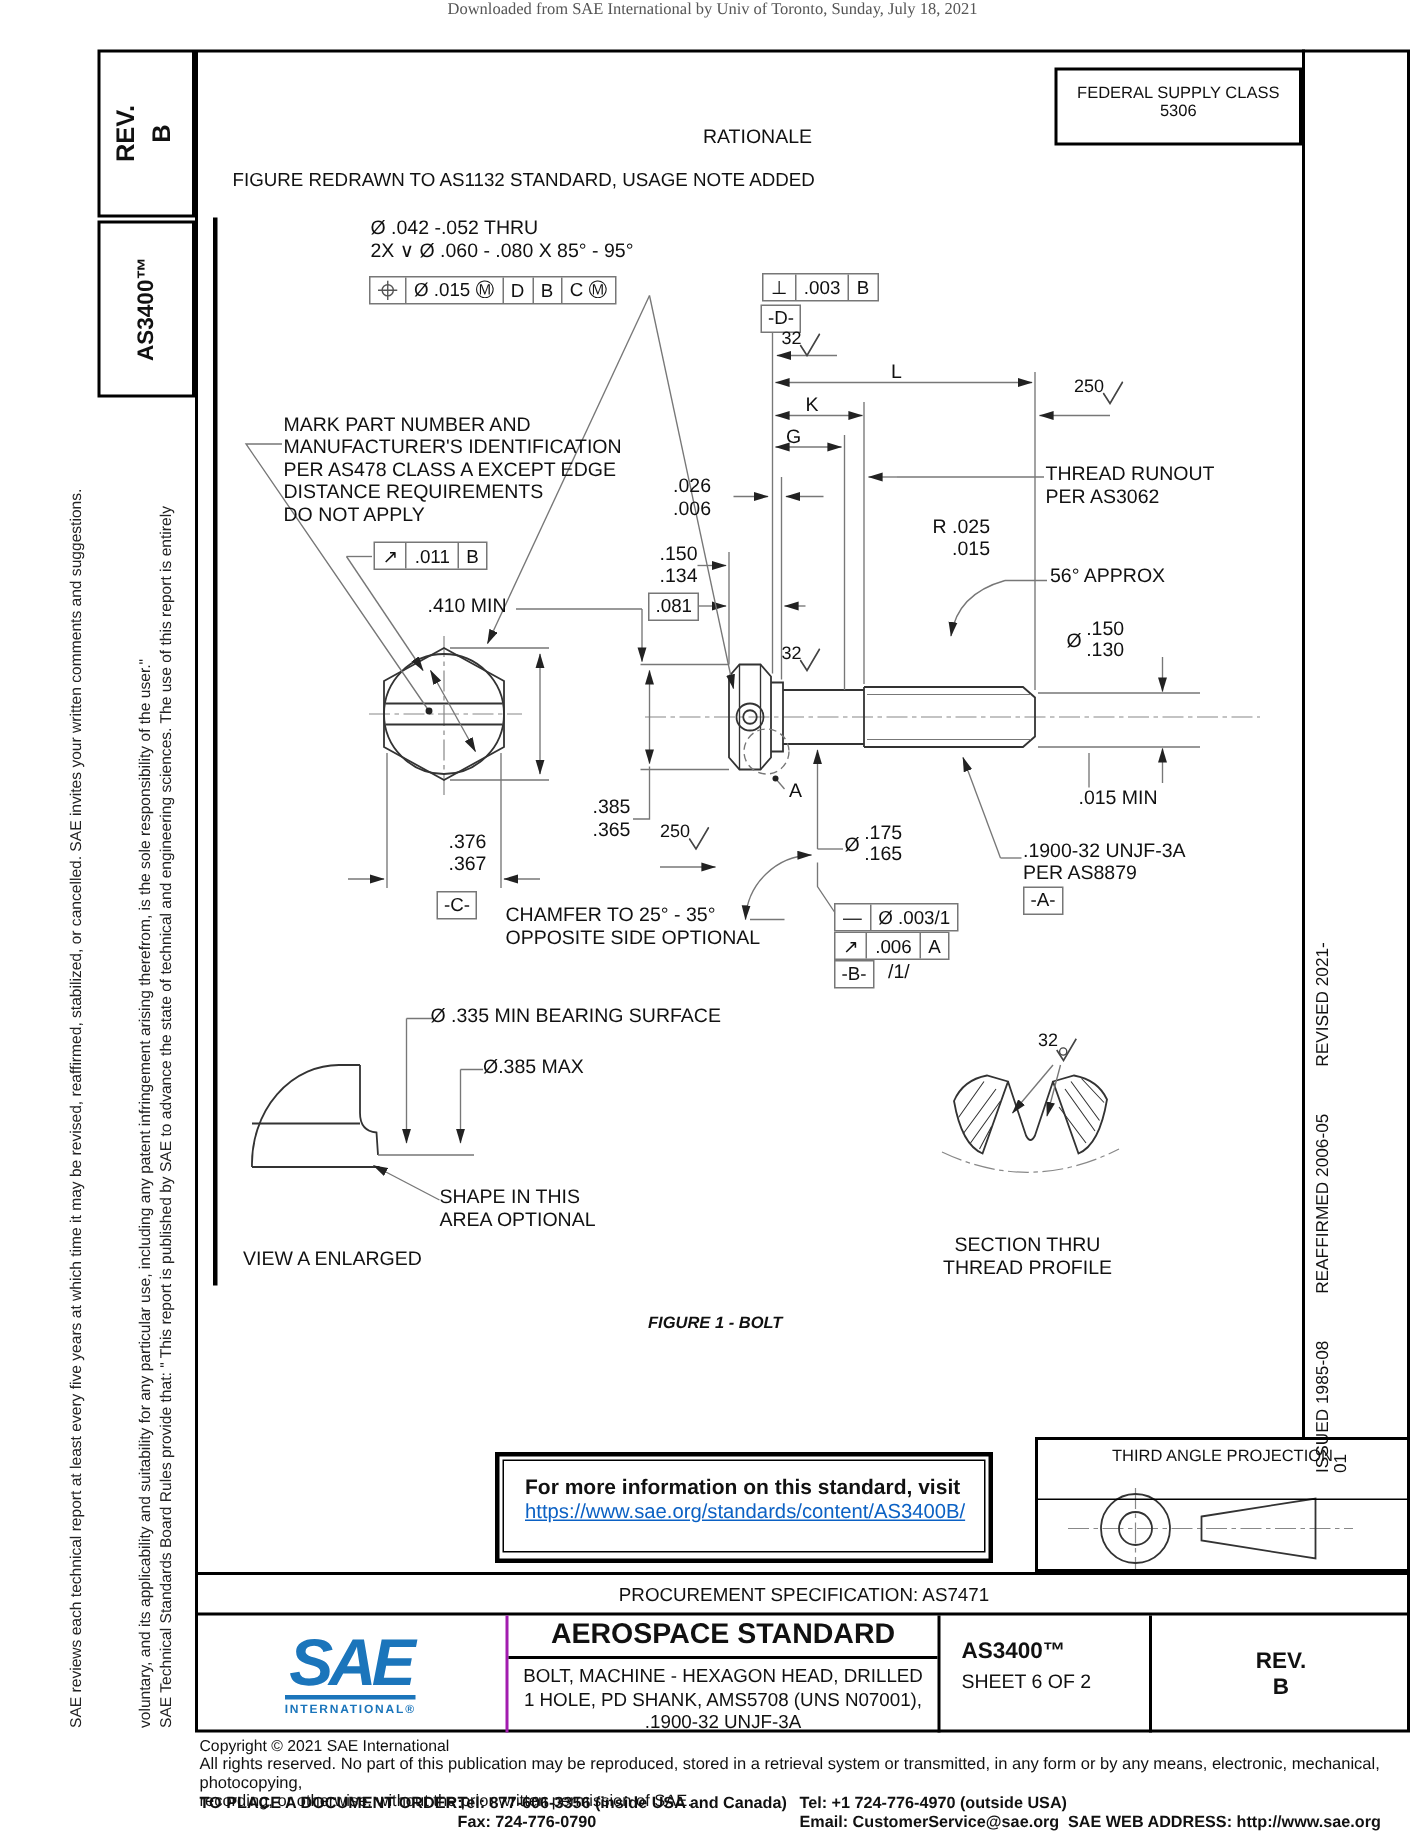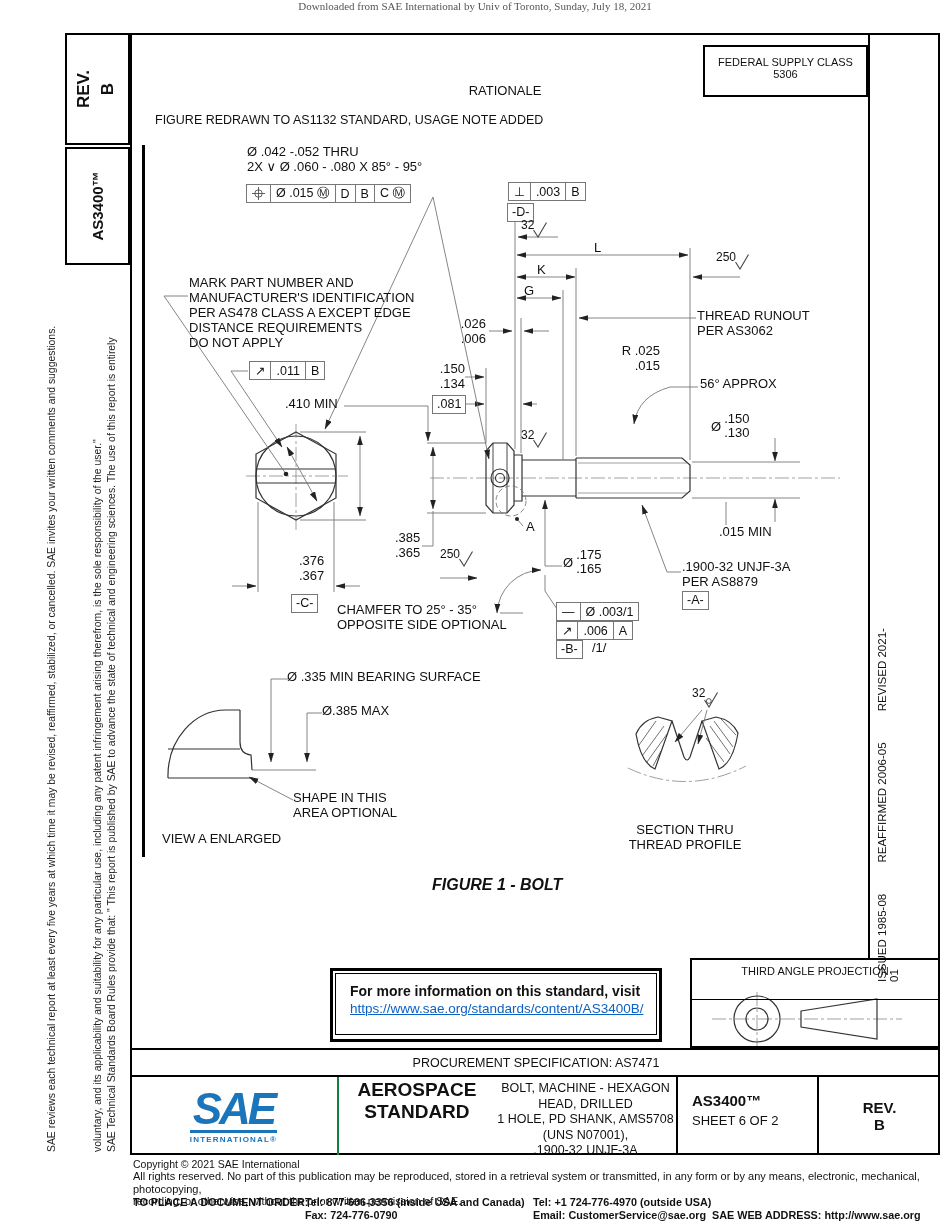--- a/index.html
+++ b/index.html
@@ -231,21 +231,21 @@
       <path d="M0.5,8 L5,15 L13.5,0.5" fill="none" stroke="#444" stroke-width="1.1"></path>
     </svg>
 </div>
 
 <div class="lbl" style="left:189px;top:275px;line-height:15px">MARK PART NUMBER AND
 MANUFACTURER'S IDENTIFICATION
 PER AS478 CLASS A EXCEPT EDGE
 DISTANCE REQUIREMENTS
 DO NOT APPLY</div>
 
-<div class="lbl ra" style="left:448px;top:317px;width:38px">.026
+<div class="lbl ra" style="left:436px;top:317px;width:38px">.026
 .006</div>
 <div class="lbl" style="left:697px;top:309px">THREAD RUNOUT
 PER AS3062</div>
 
 <div class="fcf" style="left:249px;top:361px">
   <span>↗</span>
   <span>.011</span>
   <span>B</span>
 </div>
 
@@ -318,21 +318,21 @@
 <div class="finish" style="left:692px;top:686px">
   <span>32</span>
   <svg width="14" height="18" viewBox="0 0 14 18">
       <path d="M0.5,10 L5,17 L13.5,2.5" fill="none" stroke="#444" stroke-width="1.1"></path>
       <circle cx="4.8" cy="11" r="2.4" fill="none" stroke="#444" stroke-width="0.9"></circle>
     </svg>
 </div>
 
 <div class="lbl ctr" style="left:620px;top:823px;width:130px">SECTION THRU
 THREAD PROFILE</div>
-<div class="lbl b" style="left:432px;top:876px;font-style:italic;font-size:16px">FIGURE 1 - BOLT</div>
+<div class="lbl b" style="left:432px;top:876px;font-style:italic;font-size:11px">FIGURE 1 - BOLT</div>
 
 <div class="infobox" style="left:330px;top:968px;width:332px;height:74px">
   <div class="inner">
     <div class="b" style="font-size:14px">For more information on this standard, visit</div>
     <a href="#" style="font-size:13.5px">https://www.sae.org/standards/content/AS3400B/</a>
   </div>
 </div>
 
 <div class="abs" style="left:690px;top:958px;width:250px;height:90px;border:2px solid #000;box-sizing:border-box">
   <div class="ctr" style="font-size:11px;padding-top:5px;border-bottom:1.5px solid #000;padding-bottom:22px">THIRD ANGLE PROJECTION</div>
@@ -342,21 +342,21 @@
   <div style="flex:1;display:flex;align-items:center;justify-content:center;font-size:12.5px;border-left:2px solid #000">PROCUREMENT SPECIFICATION: AS7471</div>
 </div>
 
 <div class="abs" style="left:130px;top:1075px;width:810px;height:80px;border-top:2px solid #000;box-sizing:border-box;display:flex">
   <div style="width:207px;display:flex;align-items:center;justify-content:center">
     <div>
       <div class="sae-word">SAE</div>
       <div class="sae-sub">INTERNATIONAL®</div>
     </div>
   </div>
-  <div style="width:339px;border-left:2px solid #15803d;box-sizing:border-box;display:flex;flex-direction:row">
+  <div style="width:288px;border-left:2px solid #a21caf;box-sizing:border-box;display:flex;flex-direction:column">
     <div class="ctr b" style="font-size:19px;border-bottom:2px solid #000;padding:2px 0 3px 0">AEROSPACE STANDARD</div>
     <div class="ctr" style="font-size:12.5px;line-height:15.5px;white-space:pre-line;padding-top:4px">BOLT, MACHINE - HEXAGON HEAD, DRILLED
 1 HOLE, PD SHANK, AMS5708 (UNS N07001),
 .1900-32 UNJF-3A</div>
   </div>
   <div style="width:141px;border-left:2px solid #000;box-sizing:border-box;padding:15px 0 0 14px">
     <div class="b" style="font-size:15px">AS3400™</div>
     <div style="font-size:13px;margin-top:4px">SHEET 6 OF 2</div>
   </div>
   <div style="flex:1;border-left:2px solid #000;box-sizing:border-box;display:flex;flex-direction:column;align-items:center;justify-content:center">

